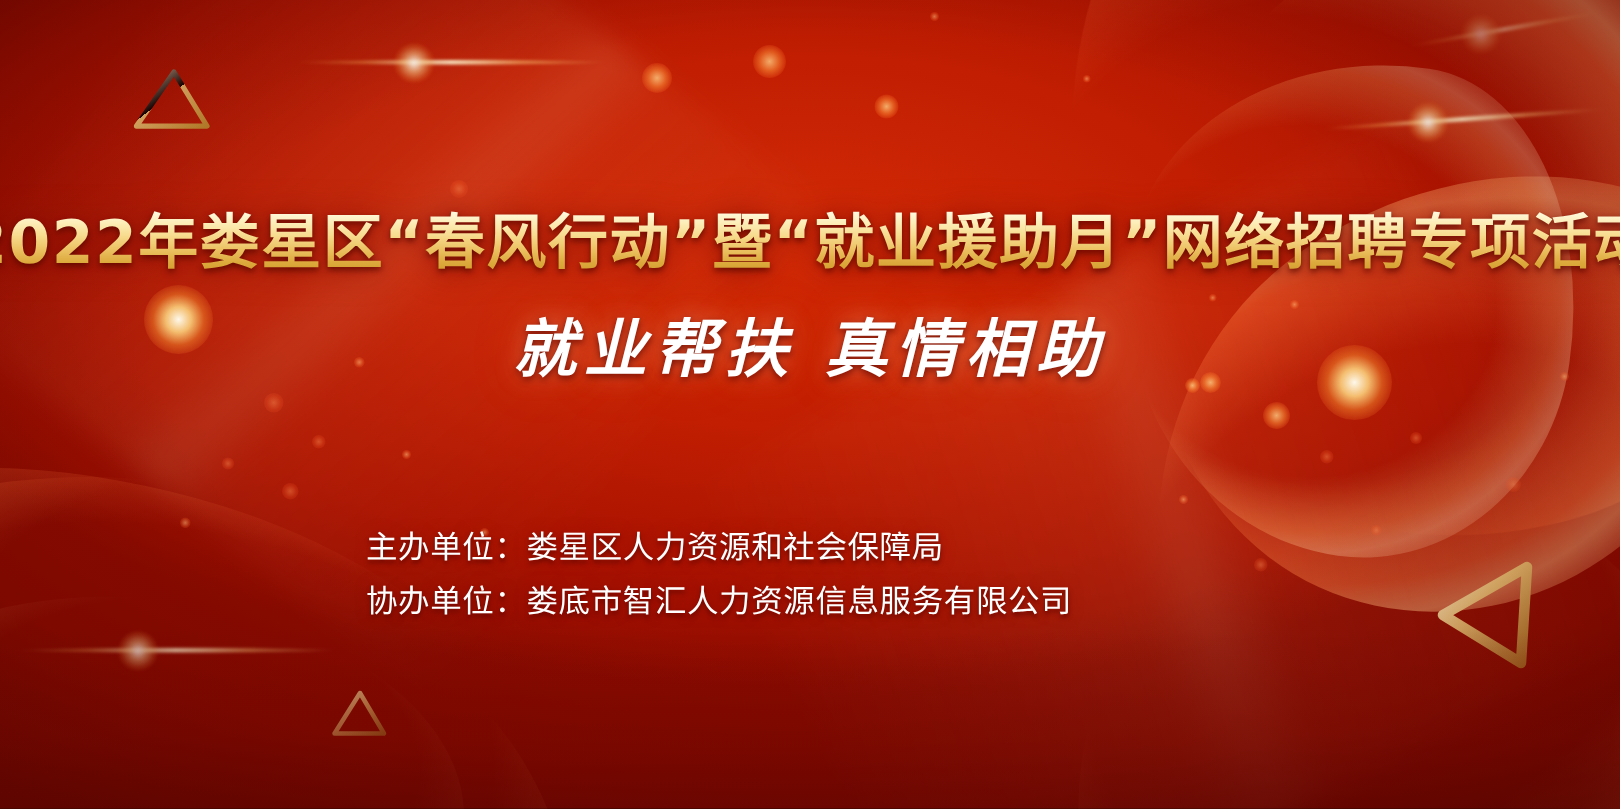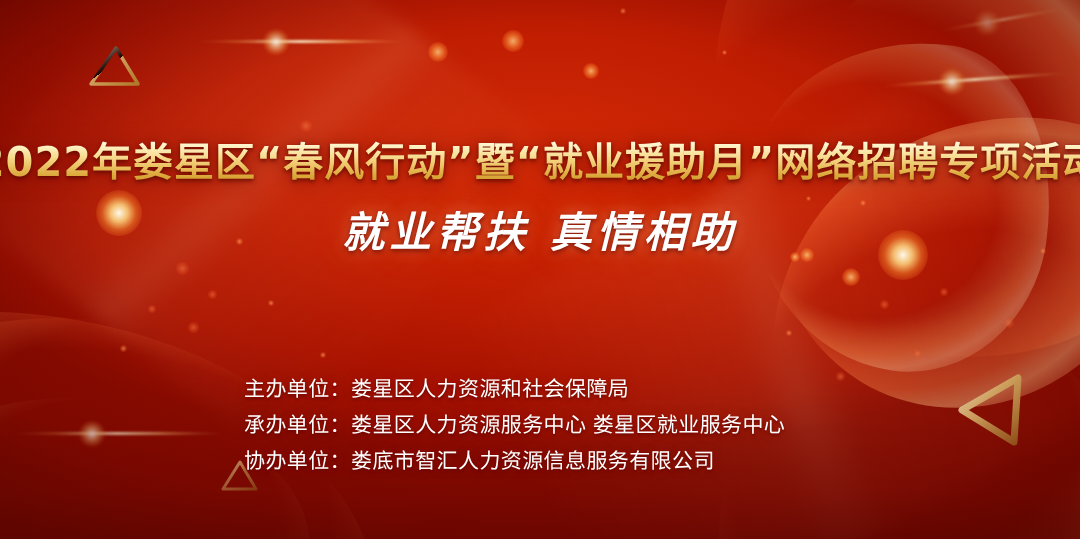--- a/index.html
+++ b/index.html
@@ -222,21 +222,21 @@
     white-space: nowrap;
     font-size: 29px;
     font-weight: 700;
     letter-spacing: 0.5px;
     color: #ffffff;
     text-shadow: 0 2px 4px rgba(100,6,0,0.80), 0 0 12px rgba(255,160,110,0.28);
   }
 
   .orgs {
     position: absolute;
-    top: 372px;
+    top: 348px;
     left: 244px;
     display: flex;
     flex-direction: column;
     gap: 6px;
   }
   .org-line {
     white-space: nowrap;
     font-size: 21px;
     font-weight: 500;
     letter-spacing: 0.4px;
@@ -342,18 +342,17 @@
 
   <div class="content">
 
     <h1 class="main-title">2022年娄星区“春风行动”暨“就业援助月”网络招聘专项活动</h1>
 
     <div class="slogan">就业帮扶  真情相助</div>
 
 
     <div class="orgs">
       <div class="org-line">主办单位：娄星区人力资源和社会保障局</div>
-      <div class="org-line">承办单位：娄星区人力资源服务中心  娄星区就业服务中心</div>
       <div class="org-line">协办单位：娄底市智汇人力资源信息服务有限公司</div>
     </div>
 
   </div>
 </div>
 
 </body></html>

